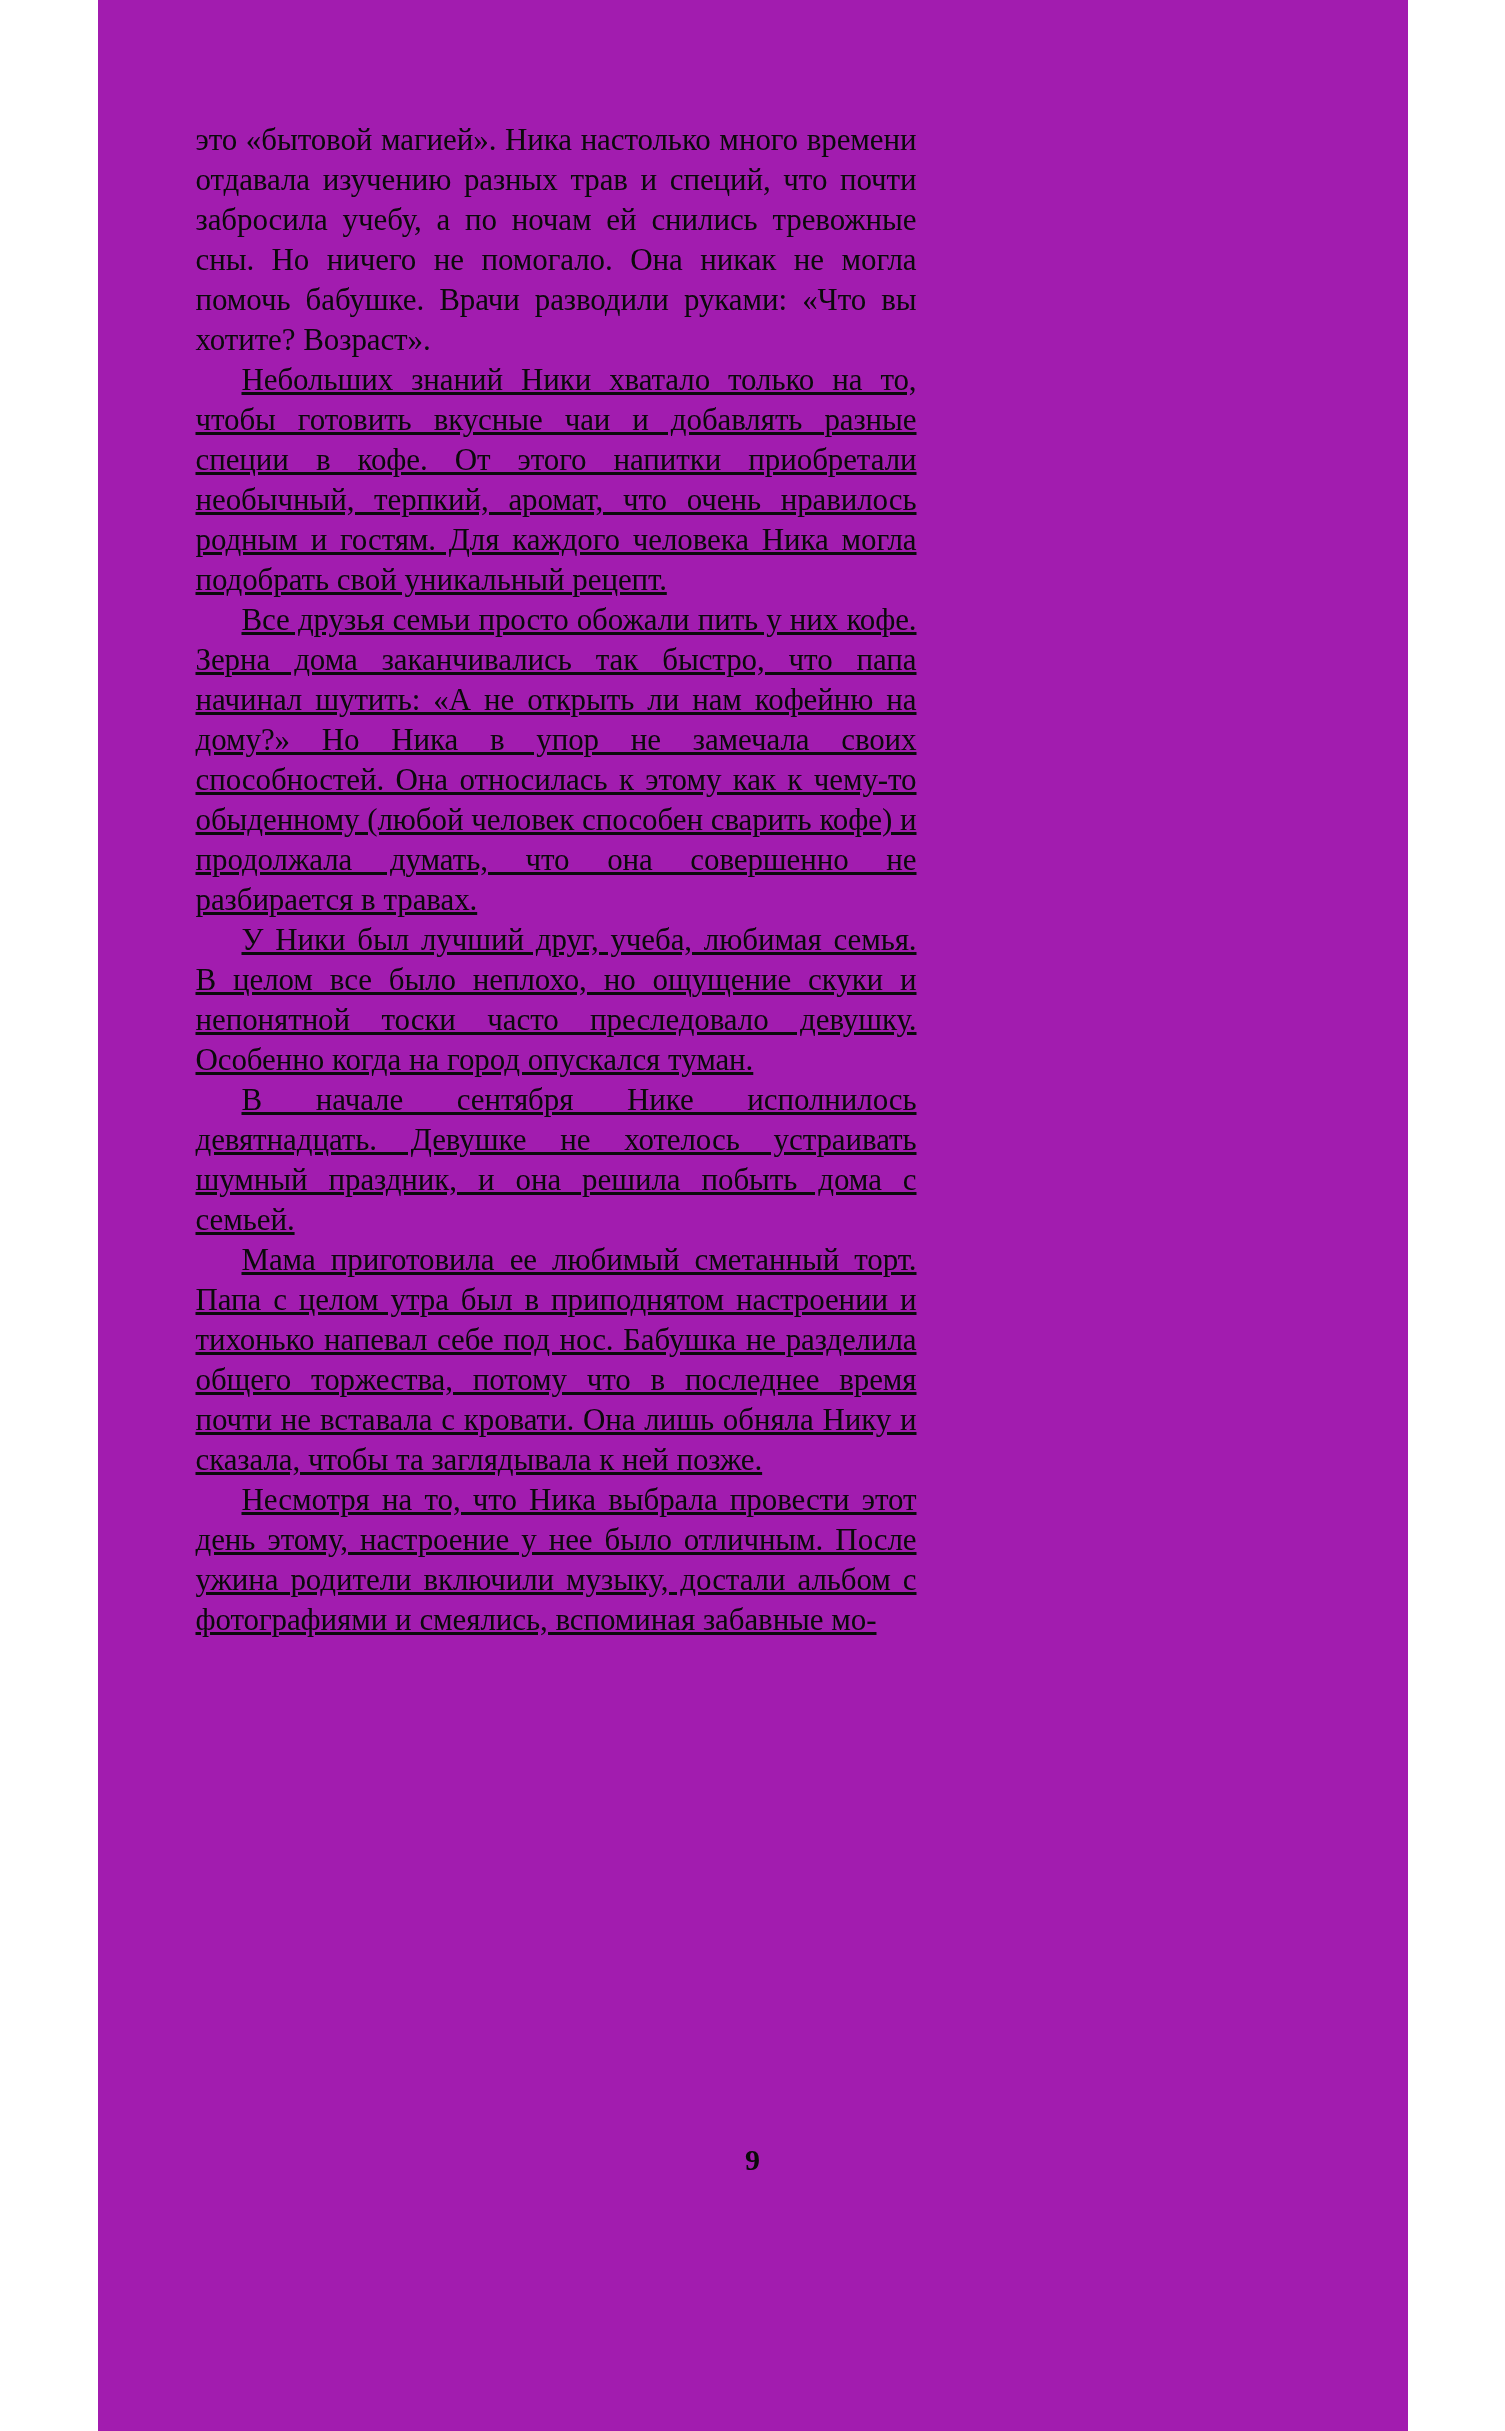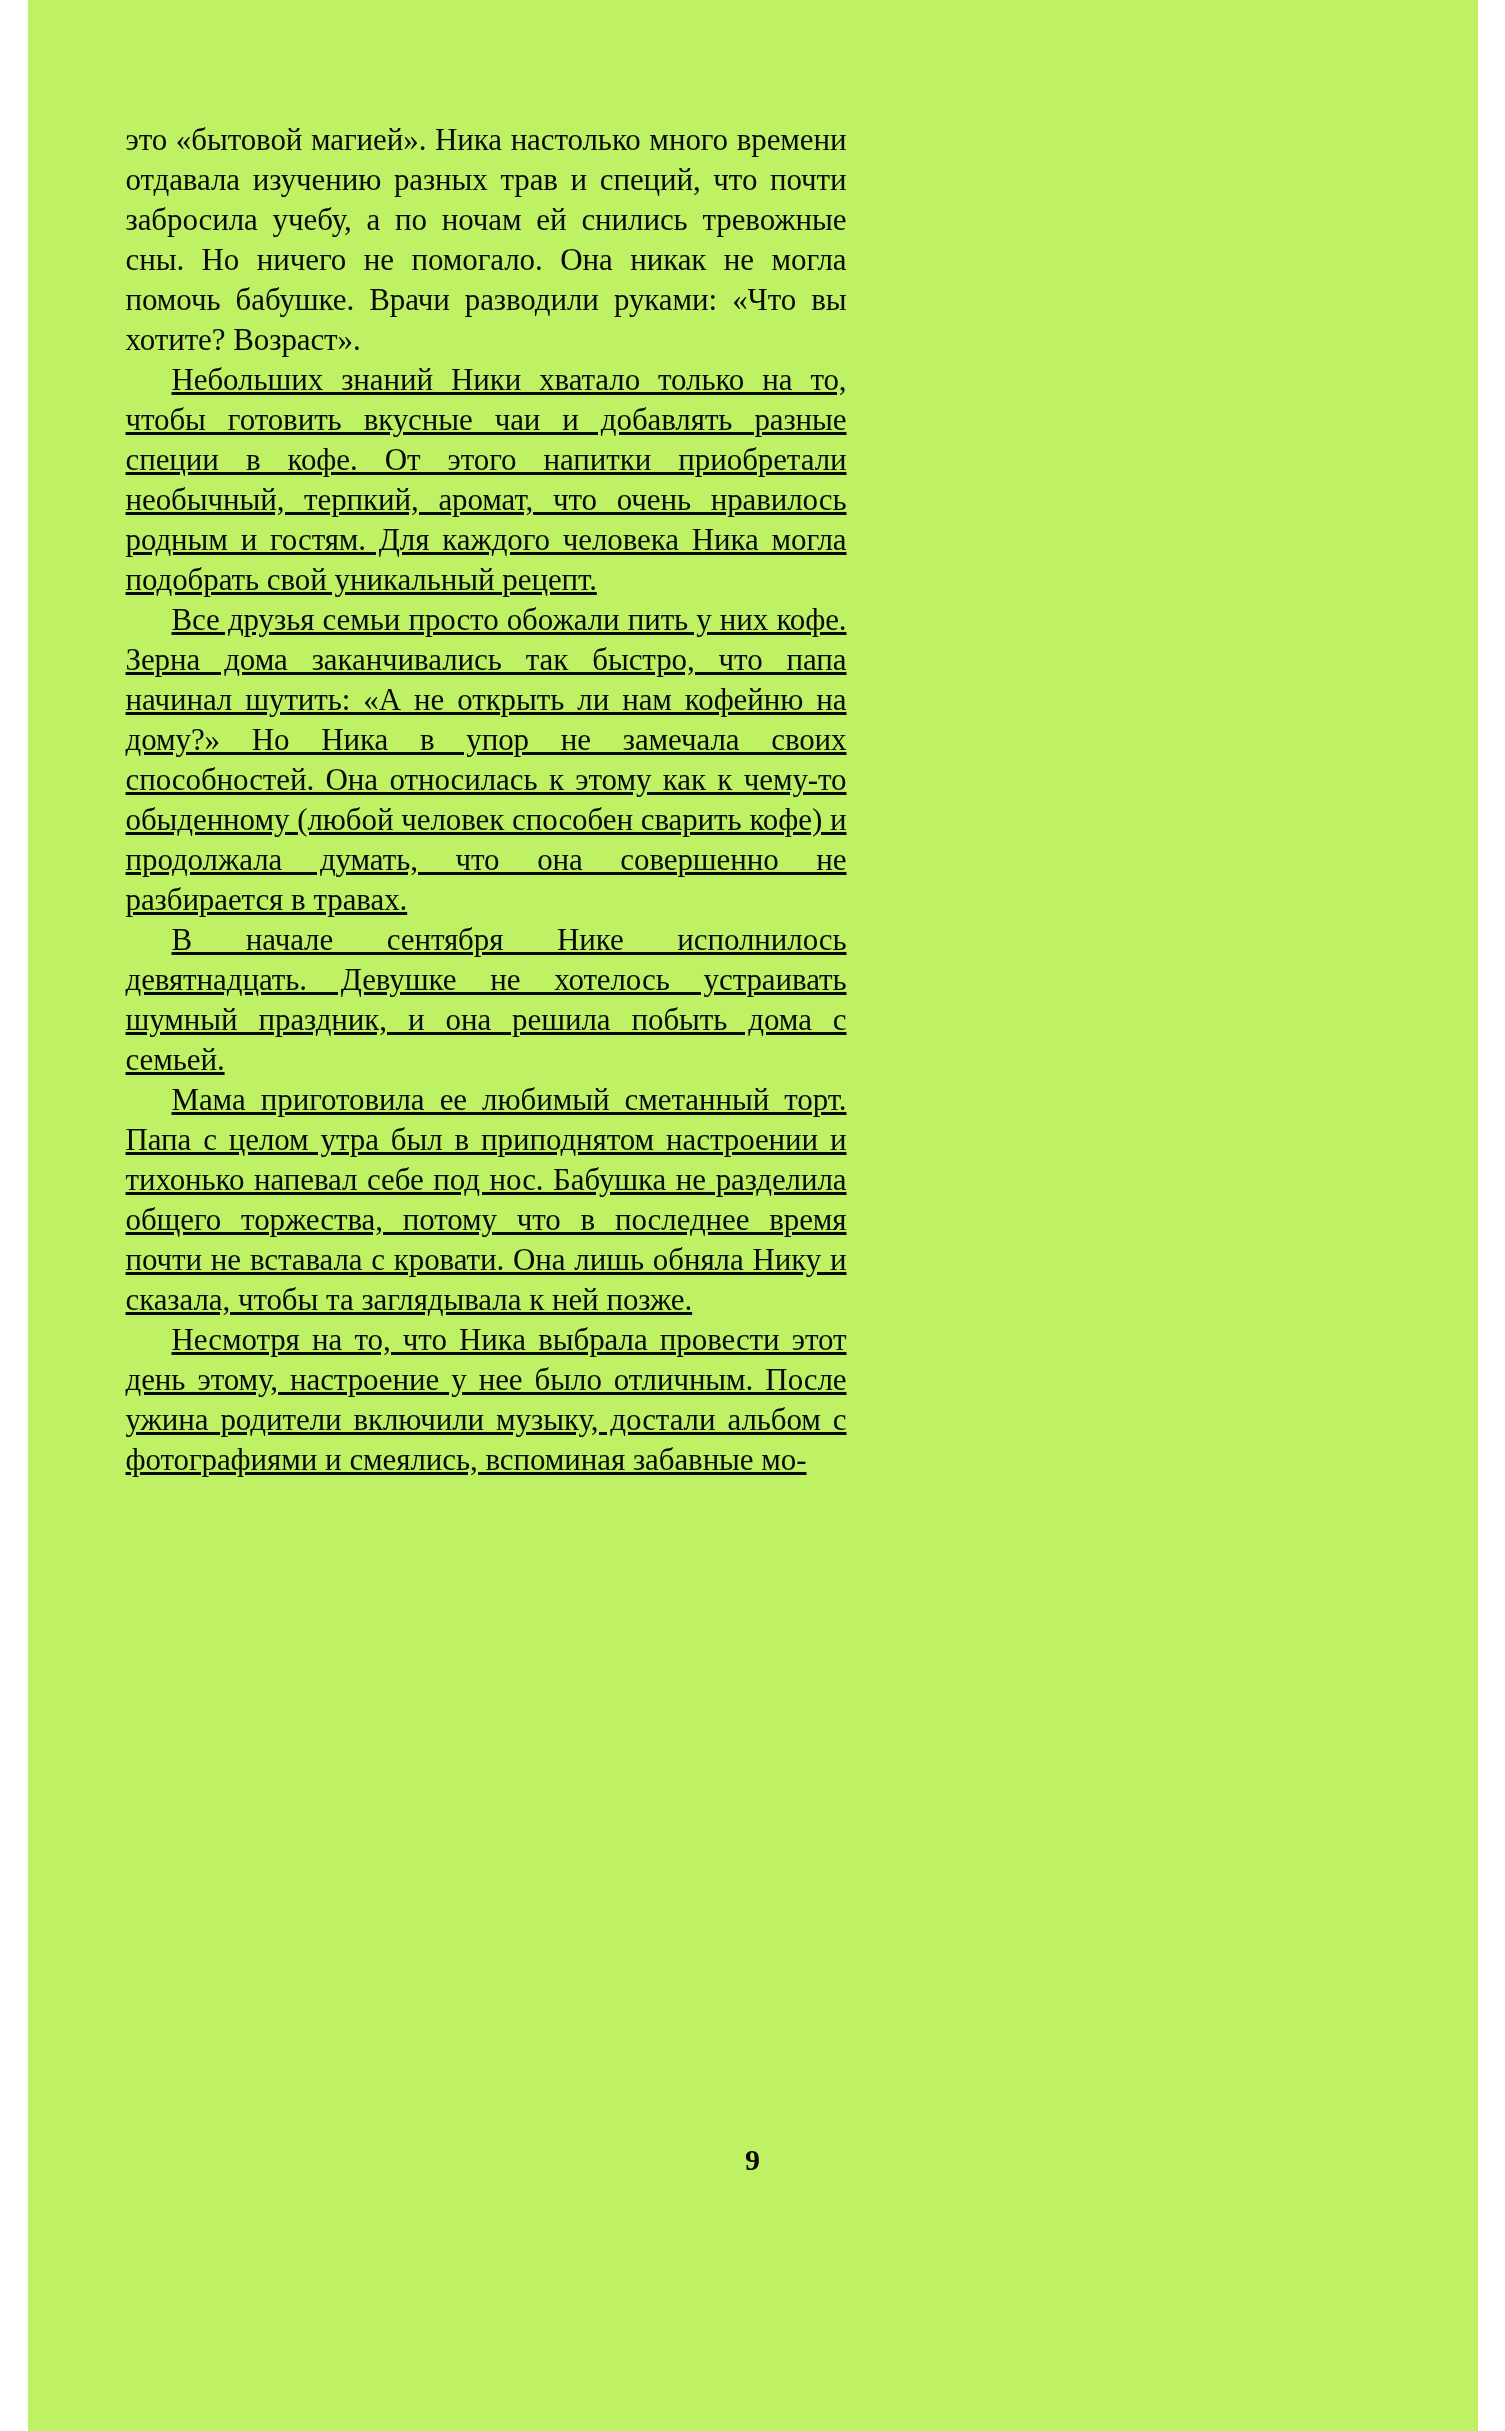--- a/index.html
+++ b/index.html
@@ -2,23 +2,23 @@
 <html><head>
 <meta charset="utf-8">
 <style>
   html, body {
     margin: 0;
     padding: 0;
     background: #ffffff;
   }
   .page {
     position: relative;
-    width: 1450px;
+    width: 1310px;
     height: 2432px;
-    background: #bef264;
+    background: #a21caf;
     margin: 0 auto;
     overflow: hidden;
     box-sizing: border-box;
   }
   .text-block {
     position: absolute;
     left: 98px;
     top: 120px;
     width: 721px;
   }
@@ -56,20 +56,21 @@
 </style>
 </head>
 <body>
 
 <div class="page">
 
   <div class="text-block">
     <p class="para cont">это «бытовой магией». Ника настолько много времени отдавала изучению разных трав и специй, что почти забросила учебу, а по ночам ей снились тревожные сны. Но ничего не помогало. Она никак не могла помочь бабушке. Врачи разводили руками: «Что вы хотите? Возраст».</p>
     <p class="para indent">Небольших знаний Ники хватало только на то, чтобы готовить вкусные чаи и добавлять разные специи в кофе. От этого напитки приобретали необычный, терпкий, аромат, что очень нравилось родным и гостям. Для каждого человека Ника могла подобрать свой уникальный рецепт.</p>
     <p class="para indent">Все друзья семьи просто обожали пить у них кофе. Зерна дома заканчивались так быстро, что папа начинал шутить: «А не открыть ли нам кофейню на дому?» Но Ника в упор не замечала своих способностей. Она относилась к этому как к чему-то обыденному (любой человек способен сварить кофе) и продолжала думать, что она совершенно не разбирается в травах.</p>
+    <p class="para indent">У Ники был лучший друг, учеба, любимая семья. В целом все было неплохо, но ощущение скуки и непонятной тоски часто преследовало девушку. Особенно когда на город опускался туман.</p>
     <p class="para indent">В начале сентября Нике исполнилось девятнадцать. Девушке не хотелось устраивать шумный праздник, и она решила побыть дома с семьей.</p>
     <p class="para indent">Мама приготовила ее любимый сметанный торт. Папа с целом утра был в приподнятом настроении и тихонько напевал себе под нос. Бабушка не разделила общего торжества, потому что в последнее время почти не вставала с кровати. Она лишь обняла Нику и сказала, чтобы та заглядывала к ней позже.</p>
     <p class="para indent">Несмотря на то, что Ника выбрала провести этот день этому, настроение у нее было отличным. После ужина родители включили музыку, достали альбом с фотографиями и смеялись, вспоминая забавные мо-</p>
   </div>
 
   <div class="page-number">9</div>
 
 </div>
 
 

